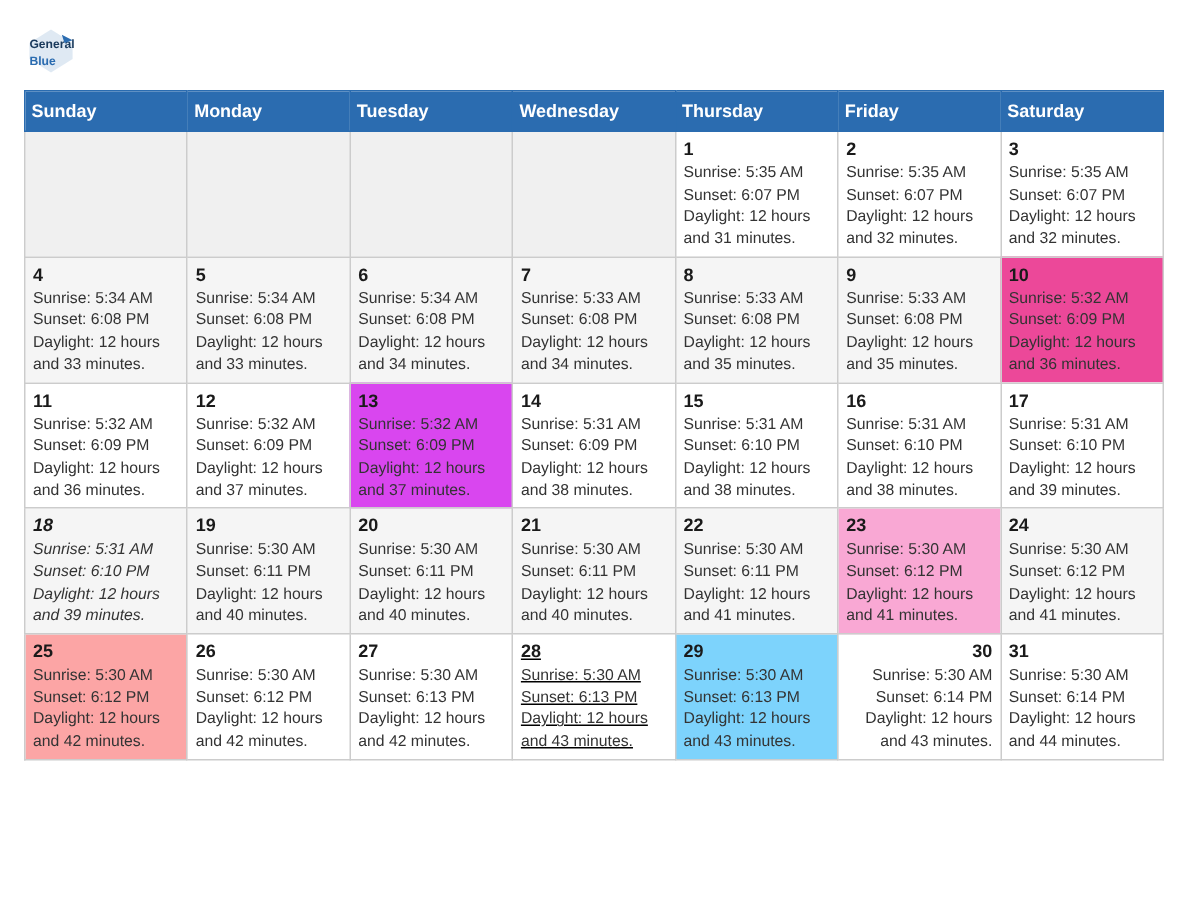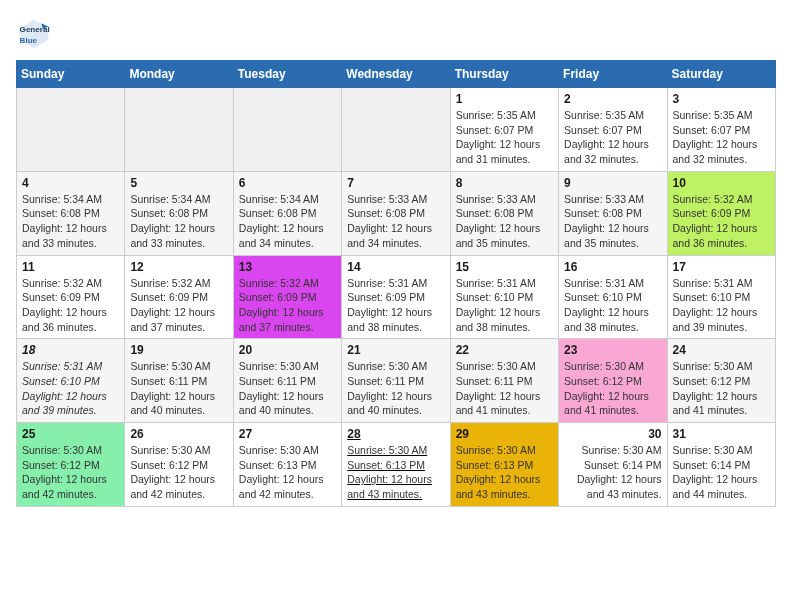--- a/index.html
+++ b/index.html
@@ -184,21 +184,21 @@
 Daylight: 12 hours
 and 35 minutes.</div>
         </td>
         <td style="background: rgb(245, 245, 245);">
           <span class="day-number">9</span>
           <div class="day-info" style="white-space: pre-line;">Sunrise: 5:33 AM
 Sunset: 6:08 PM
 Daylight: 12 hours
 and 35 minutes.</div>
         </td>
-        <td style="background: #bef264;">
+        <td style="background: #ec4899;">
           <span class="day-number">10</span>
           <div class="day-info" style="white-space: pre-line;">Sunrise: 5:32 AM
 Sunset: 6:09 PM
 Daylight: 12 hours
 and 36 minutes.</div>
         </td>
       </tr>
       <tr>
         <td style="background: rgb(255, 255, 255);">
           <span class="day-number">11</span>
@@ -295,21 +295,21 @@
         </td>
         <td style="background: rgb(245, 245, 245);">
           <span class="day-number">24</span>
           <div class="day-info" style="white-space: pre-line;">Sunrise: 5:30 AM
 Sunset: 6:12 PM
 Daylight: 12 hours
 and 41 minutes.</div>
         </td>
       </tr>
       <tr>
-        <td style="background: #86efac;">
+        <td style="background: #fca5a5;">
           <span class="day-number">25</span>
           <div class="day-info" style="white-space: pre-line;">Sunrise: 5:30 AM
 Sunset: 6:12 PM
 Daylight: 12 hours
 and 42 minutes.</div>
         </td>
         <td style="background: rgb(255, 255, 255);">
           <span class="day-number">26</span>
           <div class="day-info" style="white-space: pre-line;">Sunrise: 5:30 AM
 Sunset: 6:12 PM
@@ -323,21 +323,21 @@
 Daylight: 12 hours
 and 42 minutes.</div>
         </td>
         <td style="background: rgb(255, 255, 255); text-decoration: underline;">
           <span class="day-number">28</span>
           <div class="day-info" style="white-space: pre-line;">Sunrise: 5:30 AM
 Sunset: 6:13 PM
 Daylight: 12 hours
 and 43 minutes.</div>
         </td>
-        <td style="background: #eab308;">
+        <td style="background: #7dd3fc;">
           <span class="day-number">29</span>
           <div class="day-info" style="white-space: pre-line;">Sunrise: 5:30 AM
 Sunset: 6:13 PM
 Daylight: 12 hours
 and 43 minutes.</div>
         </td>
         <td style="background: rgb(255, 255, 255); text-align: right;">
           <span class="day-number">30</span>
           <div class="day-info" style="white-space: pre-line;">Sunrise: 5:30 AM
 Sunset: 6:14 PM

